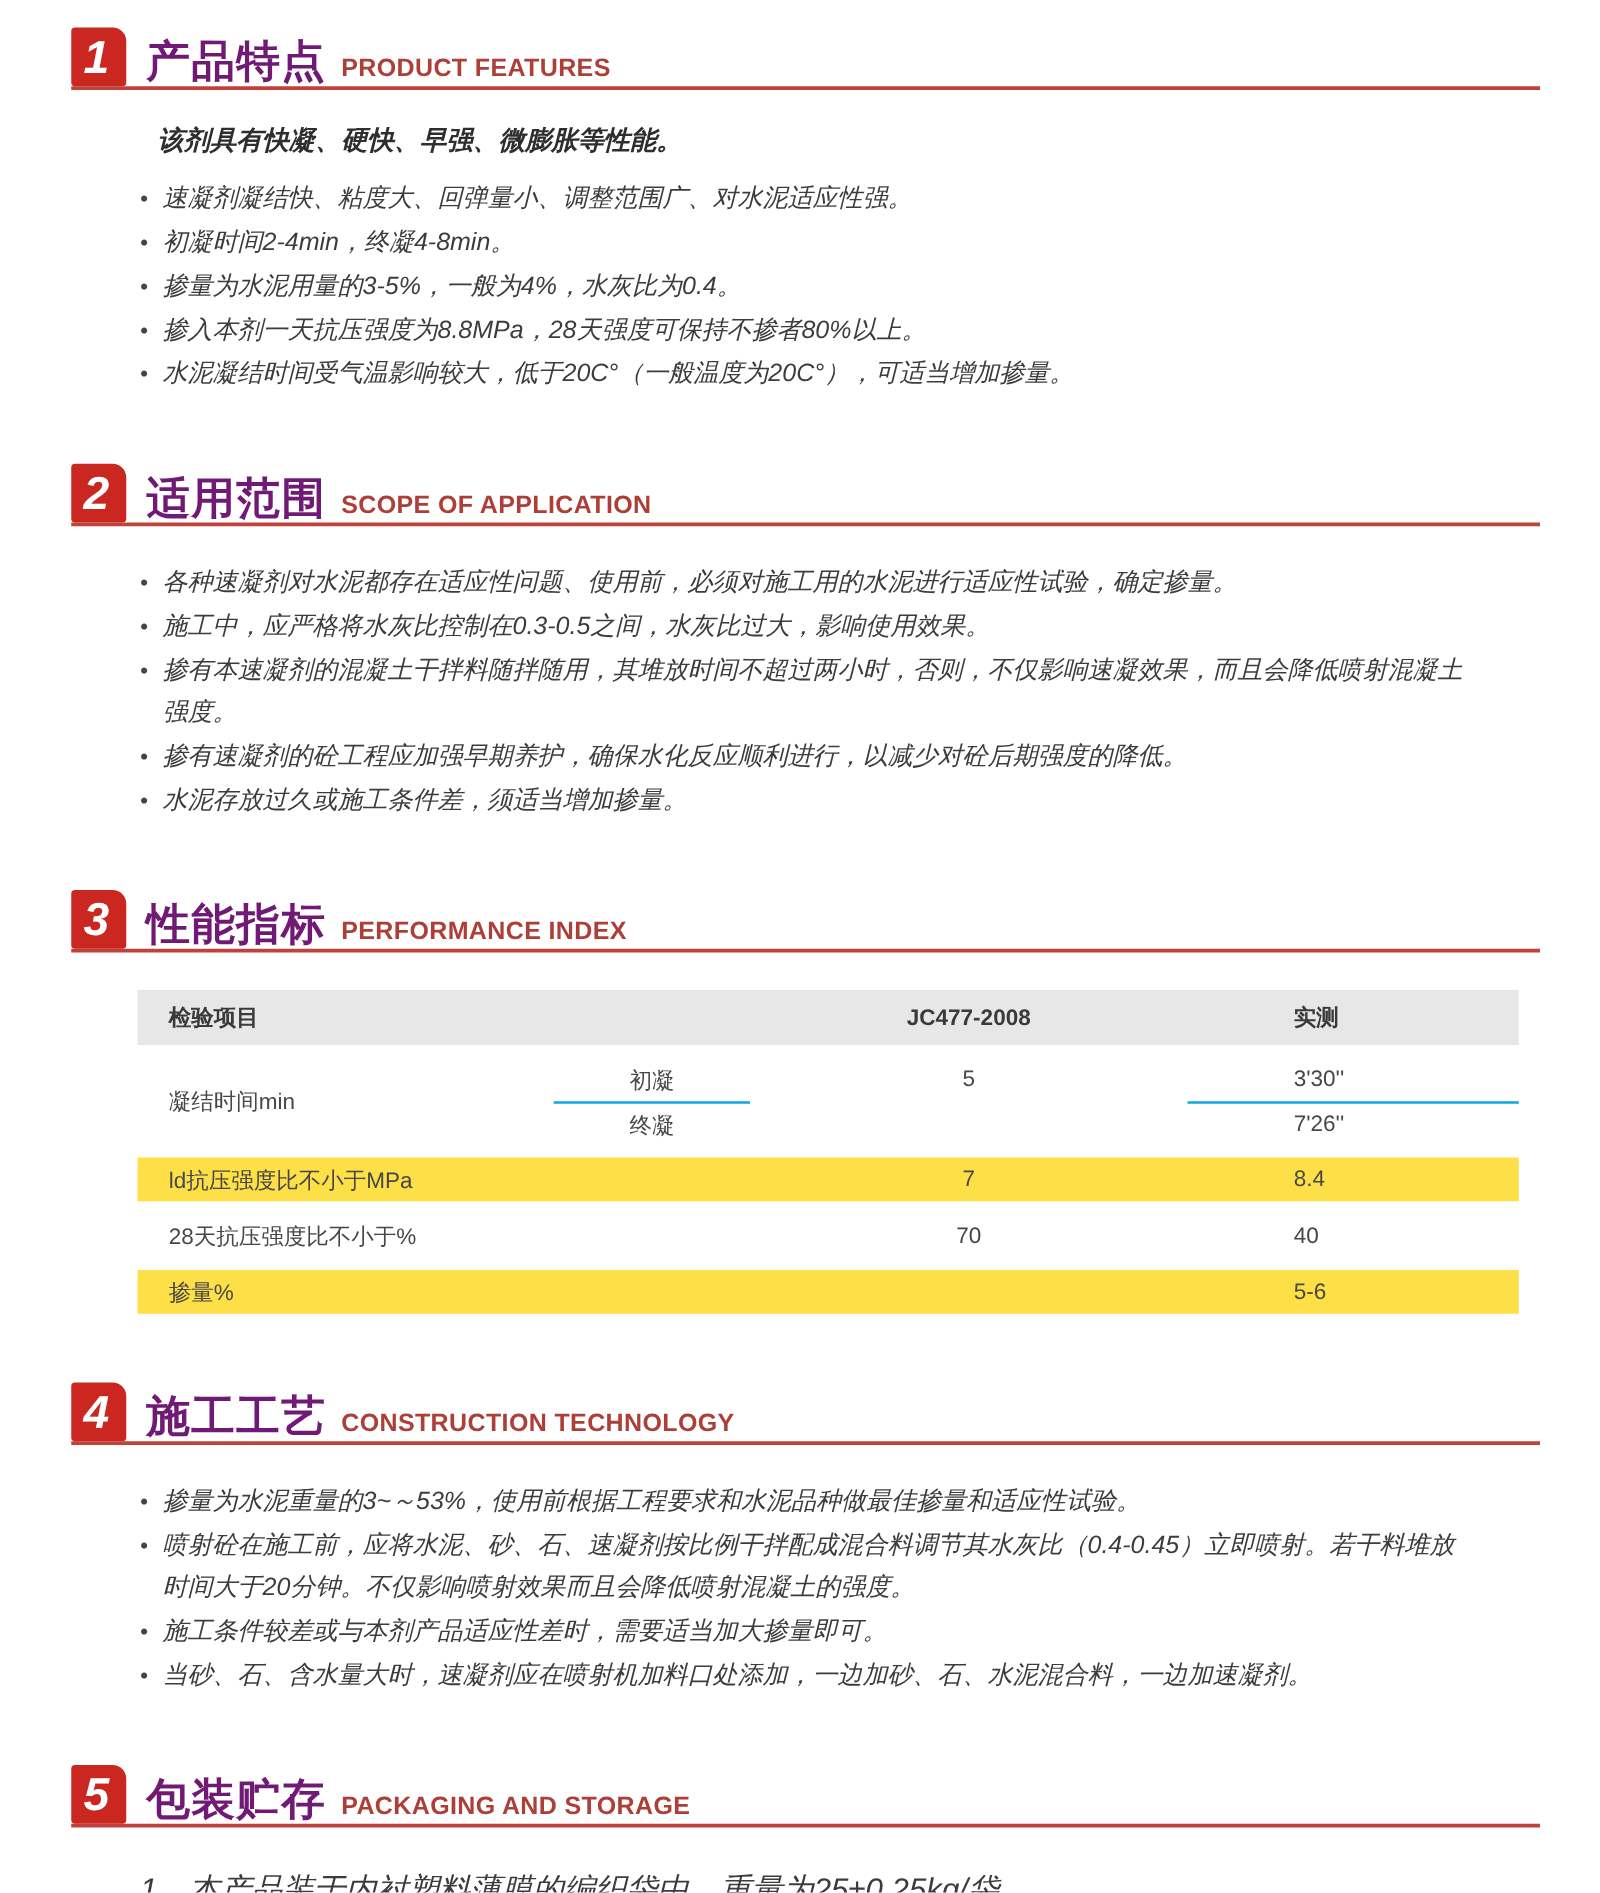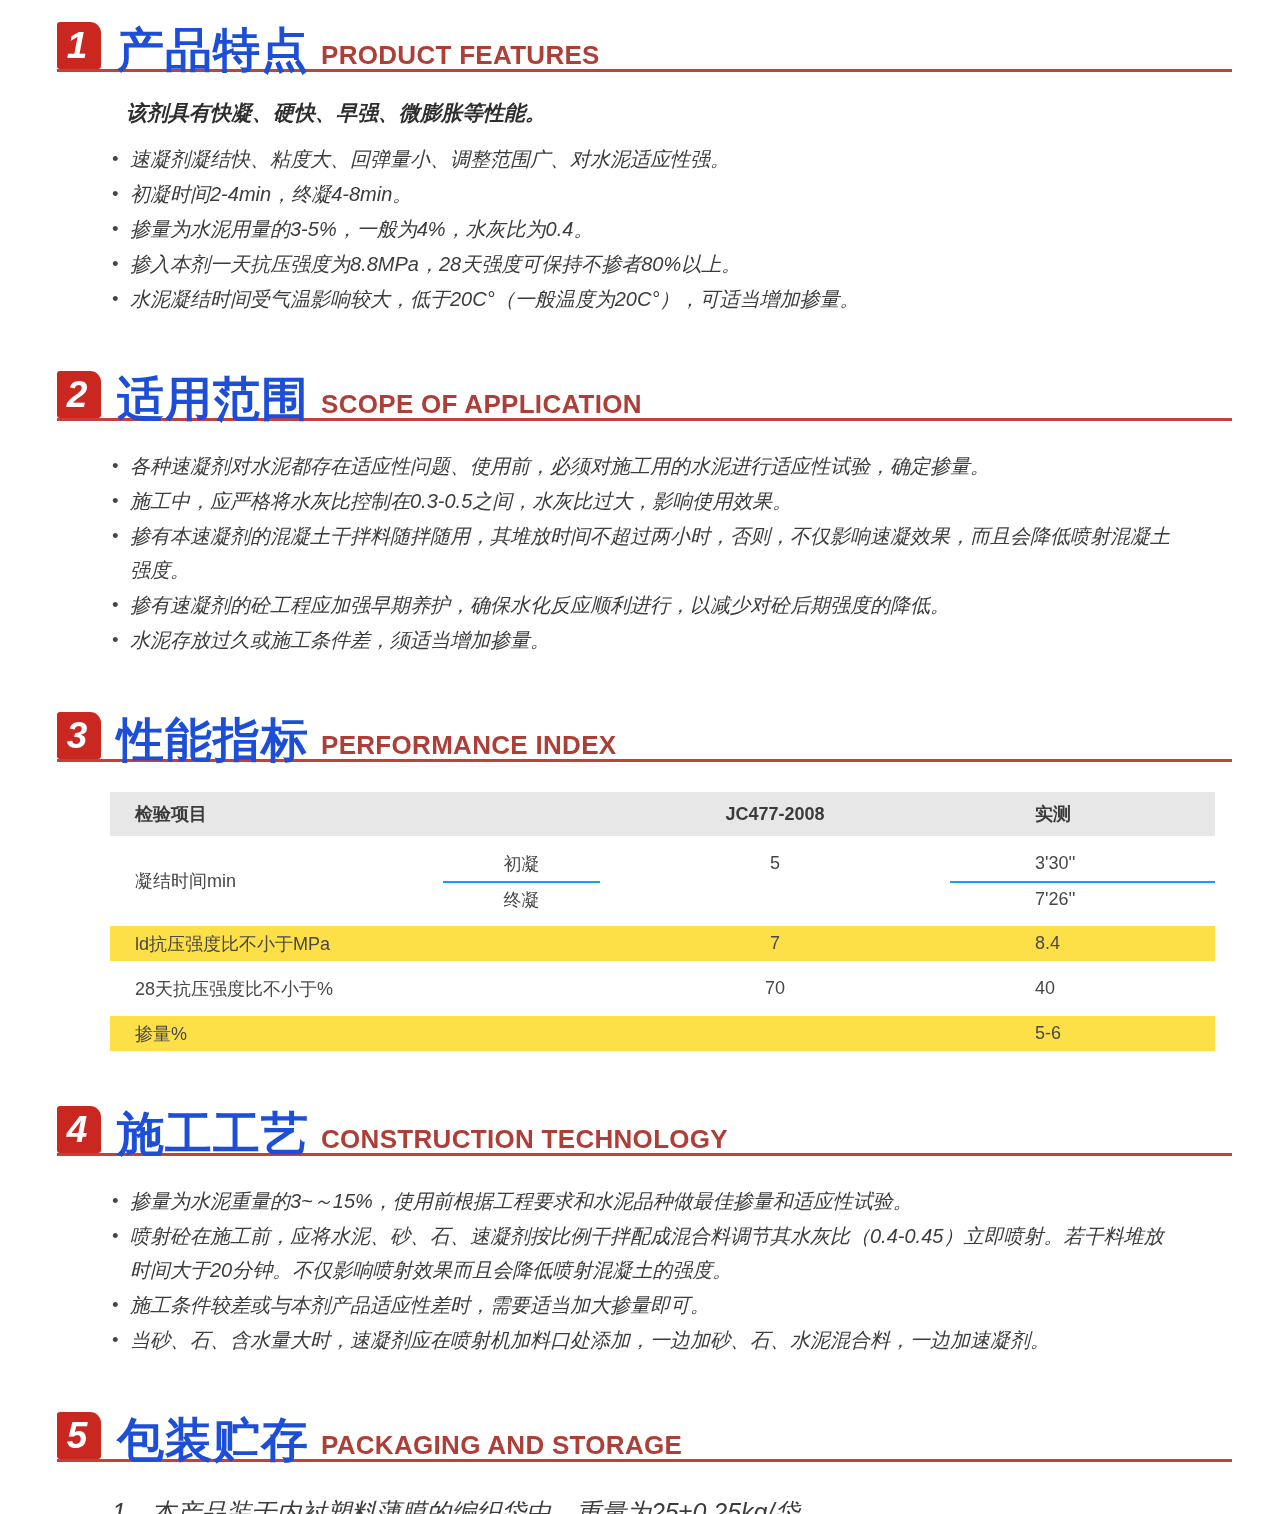--- a/index.html
+++ b/index.html
@@ -33,29 +33,29 @@
   .numbox .num{
     color:#ffffff;
     font-size:37px;
     font-weight:bold;
     font-style:italic;
     line-height:1;
     transform:translateX(-2px);
   }
   .t-zh{
     margin:0 0 -2px 16px;
-    font-size:47px;
-    font-weight:bold;
-    color:#1d4ed8;
+    font-size:35px;
+    font-weight:bold;
+    color:#701a75;
     line-height:42px;
     letter-spacing:1px;
   }
   .t-en{
     margin:0 0 2px 12px;
-    font-size:26px;
+    font-size:20px;
     font-weight:bold;
     color:#ae3f38;
     line-height:24px;
     letter-spacing:0.3px;
   }
 
   
   .content{margin-left:112px;width:1062px;font-style:italic;}
   .intro{
     margin:26px 0 0 14px;
@@ -237,21 +237,21 @@
     <div class="numbox">
       <span class="num">4</span>
     </div>
     <h2 class="t-zh">施工工艺</h2>
     <span class="t-en">CONSTRUCTION TECHNOLOGY</span>
   </header>
   <div class="content">
     <ul class="bullets tight">
       <li>
           <span class="dot">•</span>
-          <span class="bt">掺量为水泥重量的3~～15%，使用前根据工程要求和水泥品种做最佳掺量和适应性试验。</span>
+          <span class="bt">掺量为水泥重量的3~～53%，使用前根据工程要求和水泥品种做最佳掺量和适应性试验。</span>
         </li>
       <li>
           <span class="dot">•</span>
           <span class="bt">喷射砼在施工前，应将水泥、砂、石、速凝剂按比例干拌配成混合料调节其水灰比（0.4-0.45）立即喷射。若干料堆放时间大于20分钟。不仅影响喷射效果而且会降低喷射混凝土的强度。</span>
         </li>
       <li>
           <span class="dot">•</span>
           <span class="bt">施工条件较差或与本剂产品适应性差时，需要适当加大掺量即可。</span>
         </li>
       <li>

